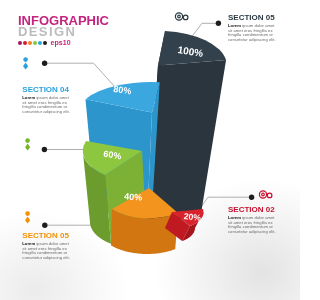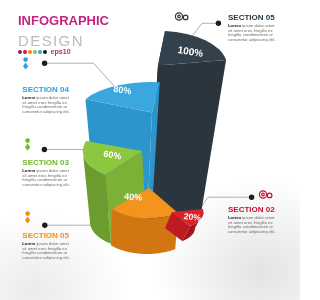--- a/index.html
+++ b/index.html
@@ -8,21 +8,21 @@
 .page{position:relative;width:300px;height:300px;overflow:hidden;
       background:
         radial-gradient(ellipse 150px 130px at 262px 272px, rgba(0,0,0,0.11) 0%, rgba(0,0,0,0) 72%),
         radial-gradient(ellipse 130px 110px at 35px 290px, rgba(0,0,0,0.08) 0%, rgba(0,0,0,0) 72%),
         #ffffff;}
 svg.layer{position:absolute;left:0;top:0;}
 
 
 .brand{position:absolute;left:18px;top:16px;}
 .b1{font-size:13px;font-weight:bold;letter-spacing:0px;line-height:9px;}
-.b2{font-size:15px;letter-spacing:1.4px;line-height:13.6px;margin-top:9px;font-weight:400;}
+.b2{font-size:13px;letter-spacing:1.4px;line-height:13.6px;margin-top:0;font-weight:700;}
 .dots{display:flex;align-items:center;margin-top:0.5px;}
 .dot{width:4px;height:4px;border-radius:50%;margin-right:1px;}
 .eps{font-size:7px;font-weight:bold;margin-left:2.5px;letter-spacing:0.1px;}
 
 
 .sec{position:absolute;width:50px;}
 .sec .title{font-size:8px;font-weight:bold;letter-spacing:0px;line-height:8.6px;white-space:nowrap;}
 .sec .body{font-size:4.2px;line-height:4.55px;color:#6a6a6a;margin-top:1.6px;letter-spacing:0.02px;}
 .sec .body b{color:#111;font-weight:bold;}
 .icon{position:absolute;}
@@ -134,24 +134,20 @@
           <circle cx="6" cy="6.5" r="3.6"></circle>
           <circle cx="6" cy="6.5" r="1.3"></circle>
           <circle cx="12.6" cy="7.4" r="2.3"></circle>
         </g>
       </svg></div>
 
 <div class="sec" style="left:22.3px;top:86px;">
   <div class="title" style="color:#29a3dc">SECTION 04</div>
   <div class="body"><b>Lorem</b> <span>ipsum dolor amet sit amet eros fringilla ex fringilla condimentum or consetetur adipiscing elit.</span></div>
 </div>
-<div class="sec" style="left:22.3px;top:159px;">
-  <div class="title" style="color:#76b72a">SECTION 03</div>
-  <div class="body"><b>Lorem</b> <span>ipsum dolor amet sit amet eros fringilla ex fringilla condimentum or consetetur adipiscing elit.</span></div>
-</div>
 <div class="sec" style="left:22.3px;top:232px;">
   <div class="title" style="color:#f39200">SECTION 05</div>
   <div class="body"><b>Lorem</b> <span>ipsum dolor amet sit amet eros fringilla ex fringilla condimentum or consetetur adipiscing elit.</span></div>
 </div>
 <div class="sec" style="left:228px;top:14px;">
   <div class="title" style="color:#2b3a42">SECTION 05</div>
   <div class="body"><b>Lorem</b> <span>ipsum dolor amet sit amet eros fringilla ex fringilla condimentum or consetetur adipiscing elit.</span></div>
 </div>
 <div class="sec" style="left:228px;top:206px;">
   <div class="title" style="color:#c8102e">SECTION 02</div>

